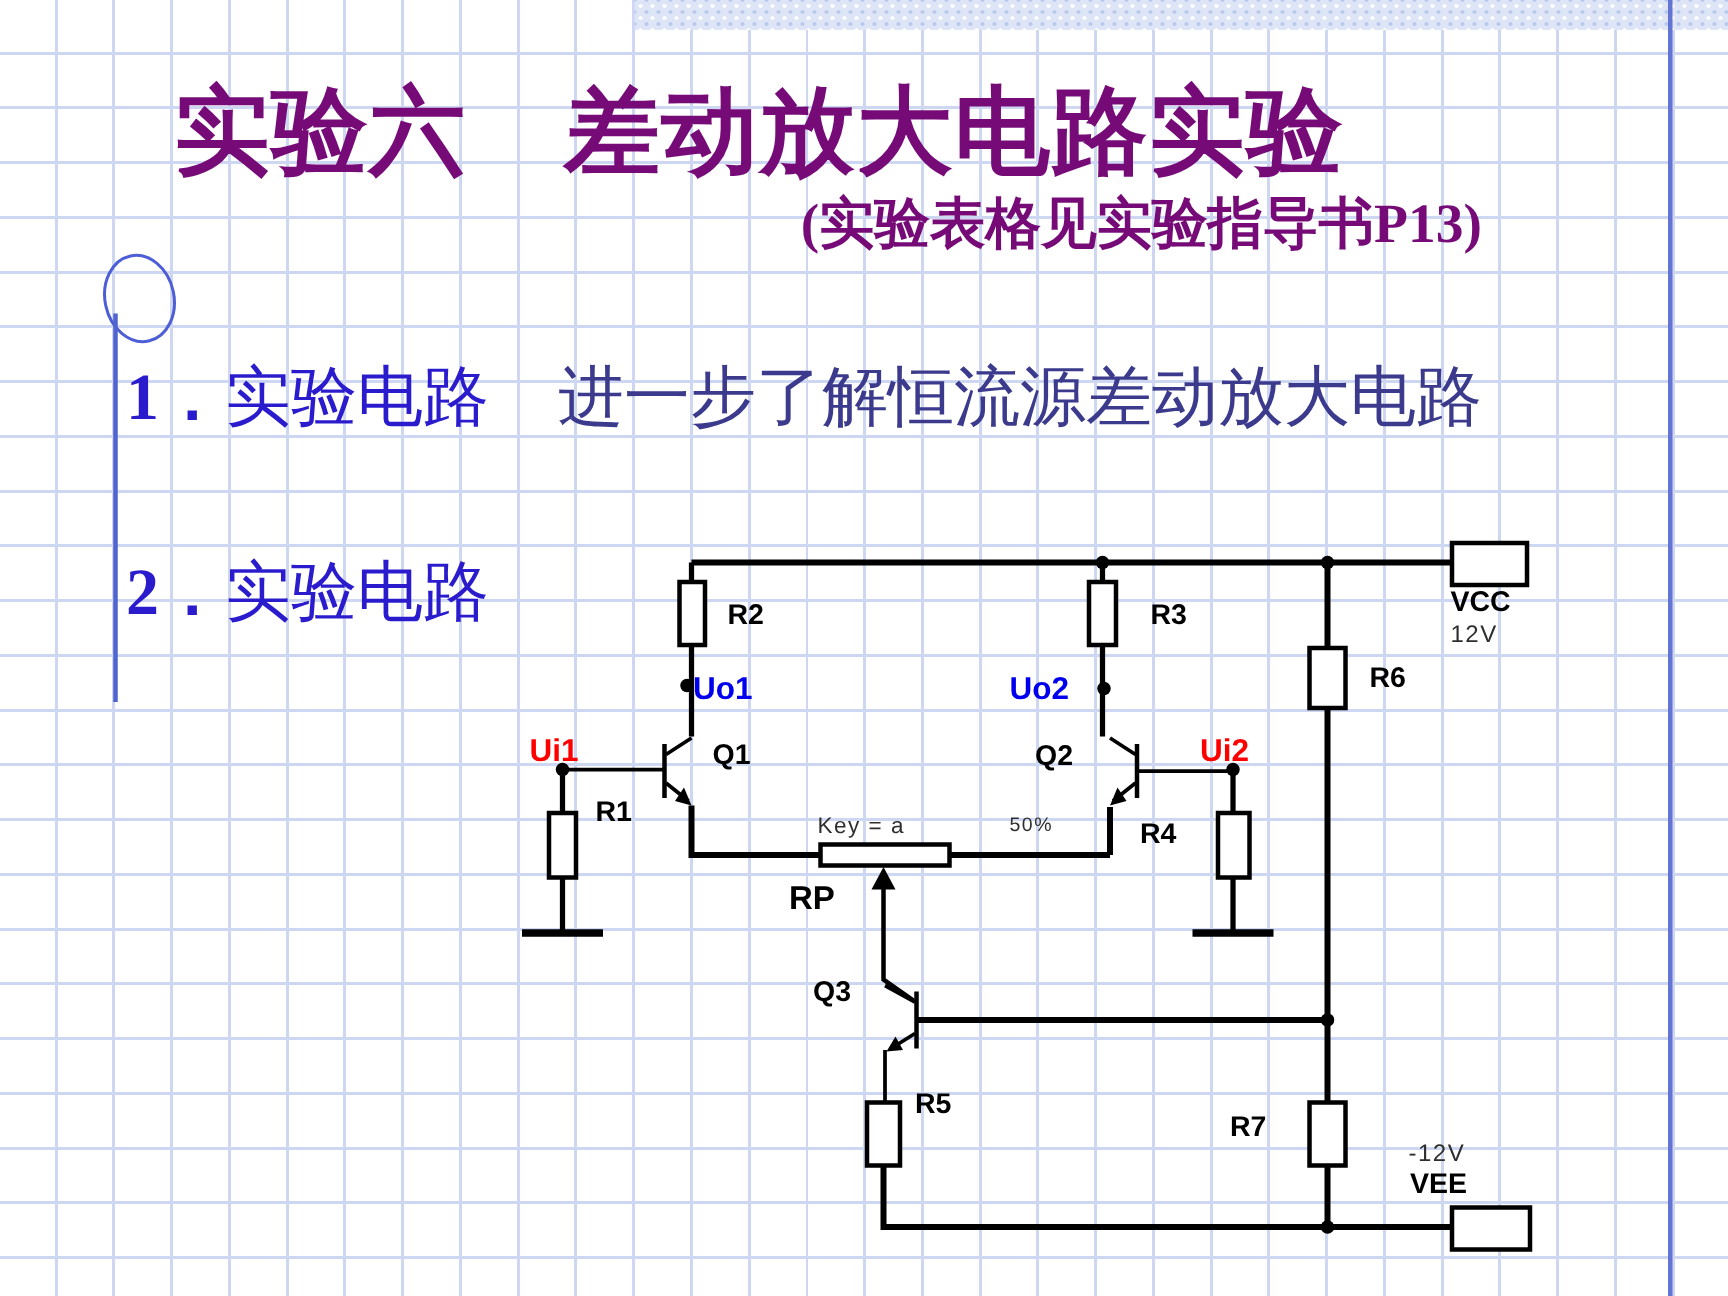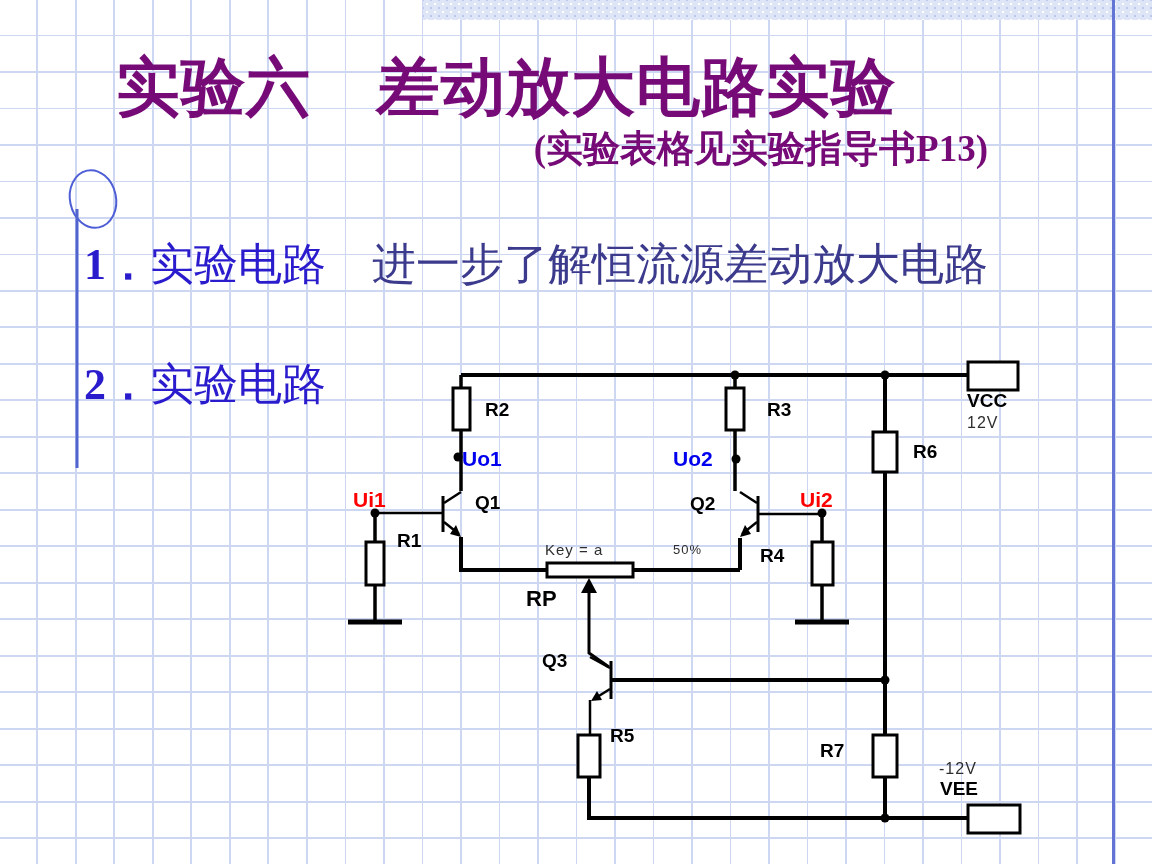--- a/index.html
+++ b/index.html
@@ -25,21 +25,21 @@
   }
   .subtitle{
     position:absolute;left:0;top:124px;width:988px;text-align:right;
     font-size:37px;font-weight:bold;white-space:pre;
   }
   .bodyline{position:absolute;left:40px;font-size:44px;white-space:pre;}
   .num{font-weight:bold;}
   .rest{margin-left:46px;}
   .line1{top:184px;}
   .line2{top:242px;}
-  .line3{top:304px;}
+  .line3{top:314px;}
   svg text{font-family:"Liberation Sans", sans-serif;}
   .lbl{font-size:19px;font-weight:bold;fill:#000;}
   .lbl-small{font-size:15px;font-weight:normal;fill:#2e2e2e;letter-spacing:1px;}
   .lbl-blue{font-size:21px;font-weight:bold;}
   .lbl-red{font-size:21px;font-weight:bold;}
 </style>
 </head>
 <body>
 
 <div class="slide">

